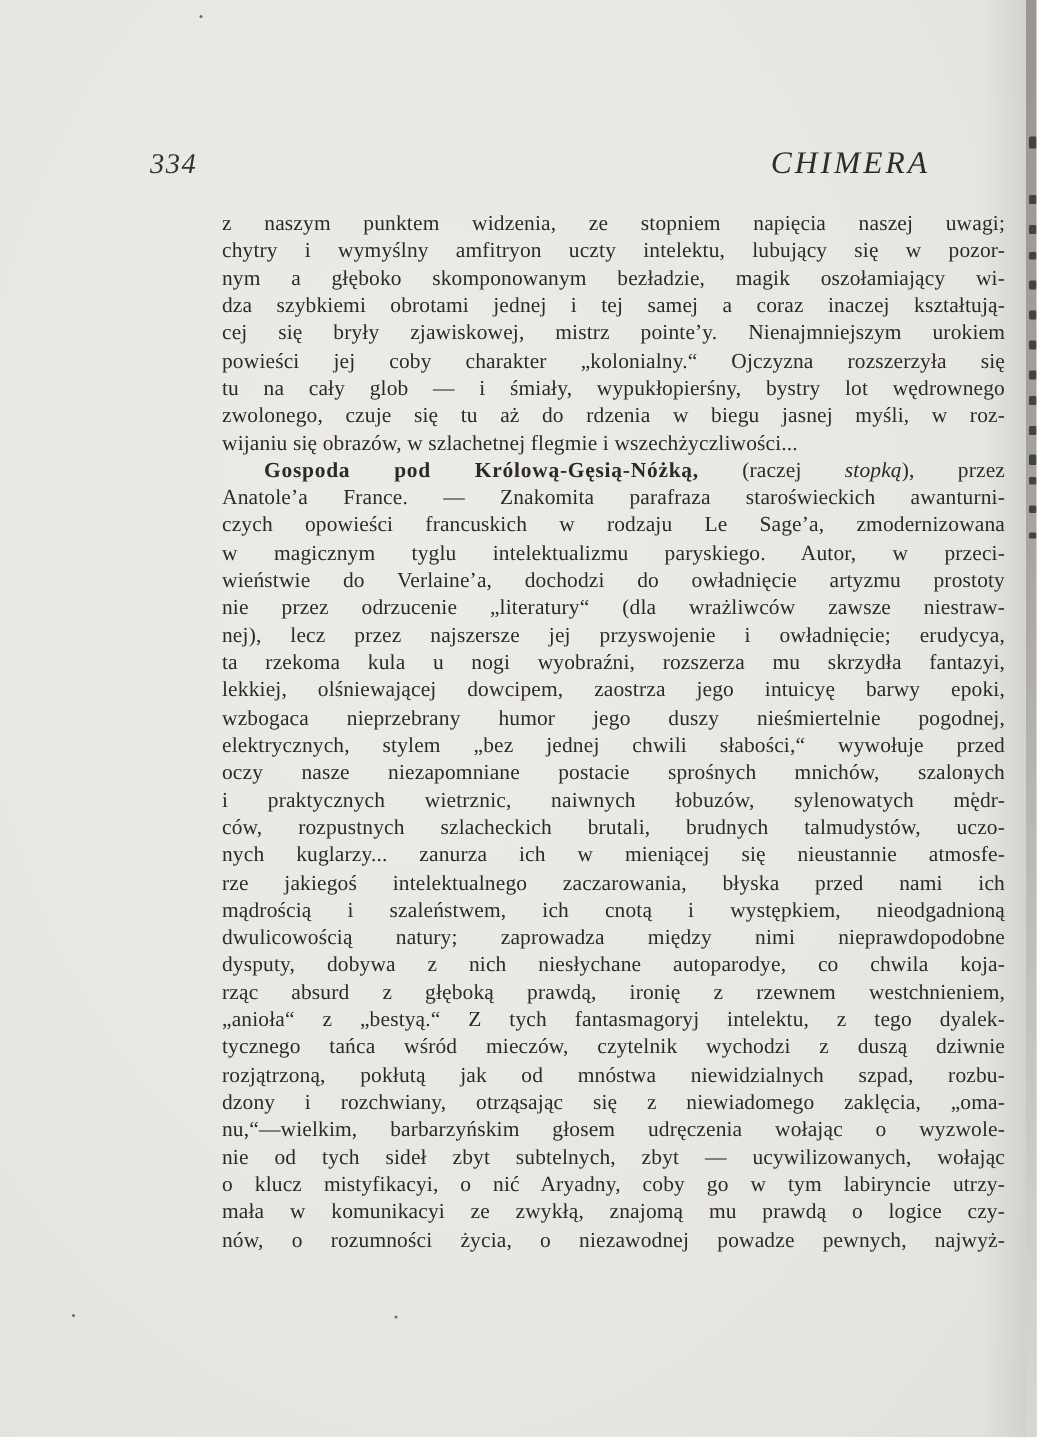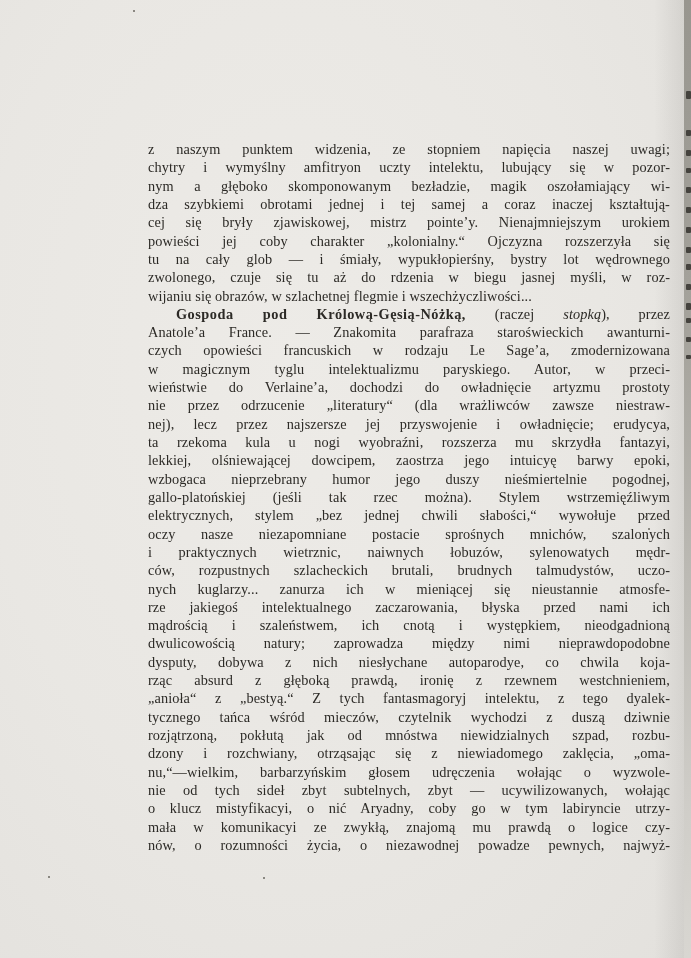--- a/index.html
+++ b/index.html
@@ -104,20 +104,24 @@
     font-style: italic;
   }
 </style>
 </head>
 <body>
 
 <div class="page">
   <div class="edge-shadow"></div>
   <div class="book-edge" id="book-edge"></div>
 
+  <div class="header">
+    <span class="page-number">334</span>
+    <span class="journal-title">CHIMERA</span>
+  </div>
 
   <div class="textblock" id="textblock">
       <div class="line">z naszym punktem widzenia, ze stopniem napięcia naszej uwagi;</div>
       <div class="line">chytry i wymyślny amfitryon uczty intelektu, lubujący się w pozor-</div>
       <div class="line">nym a głęboko skomponowanym bezładzie, magik oszołamiający wi-</div>
       <div class="line">dza szybkiemi obrotami jednej i tej samej a coraz inaczej kształtują-</div>
       <div class="line">cej się bryły zjawiskowej, mistrz pointe’y.  Nienajmniejszym urokiem</div>
       <div class="line">powieści jej coby charakter „kolonialny.“  Ojczyzna rozszerzyła się</div>
       <div class="line">tu na cały glob — i śmiały, wypukłopierśny, bystry lot wędrownego</div>
       <div class="line">zwolonego, czuje się tu aż do rdzenia w biegu jasnej myśli, w roz-</div>
@@ -125,21 +129,20 @@
       <div class="line indent"><span class="seg-bold">Gospoda pod Królową-Gęsią-Nóżką,</span><span> (raczej </span><span class="seg-italic">stopką</span><span>), przez</span></div>
       <div class="line">Anatole’a France. — Znakomita parafraza staroświeckich awanturni-</div>
       <div class="line">czych opowieści francuskich w rodzaju Le Sage’a, zmodernizowana</div>
       <div class="line">w magicznym tyglu intelektualizmu paryskiego.  Autor, w przeci-</div>
       <div class="line">wieństwie do Verlaine’a, dochodzi do owładnięcie artyzmu prostoty</div>
       <div class="line">nie przez odrzucenie „literatury“ (dla wrażliwców zawsze niestraw-</div>
       <div class="line">nej), lecz przez najszersze jej przyswojenie i owładnięcie; erudycya,</div>
       <div class="line">ta rzekoma kula u nogi wyobraźni, rozszerza mu skrzydła fantazyi,</div>
       <div class="line">lekkiej, olśniewającej dowcipem, zaostrza jego intuicyę barwy epoki,</div>
       <div class="line">wzbogaca nieprzebrany humor jego duszy nieśmiertelnie pogodnej,</div>
-      <div class="line">gallo-platońskiej (jeśli tak rzec można).  Stylem wstrzemięźliwym</div>
       <div class="line">elektrycznych, stylem „bez jednej chwili słabości,“ wywołuje przed</div>
       <div class="line">oczy nasze niezapomniane postacie sprośnych mnichów, szalonych</div>
       <div class="line">i praktycznych wietrznic, naiwnych łobuzów, sylenowatych mędr-</div>
       <div class="line">ców, rozpustnych szlacheckich brutali, brudnych talmudystów, uczo-</div>
       <div class="line">nych kuglarzy... zanurza ich w mieniącej się nieustannie atmosfe-</div>
       <div class="line">rze jakiegoś intelektualnego zaczarowania, błyska przed nami ich</div>
       <div class="line">mądrością i szaleństwem, ich cnotą i występkiem, nieodgadnioną</div>
       <div class="line">dwulicowością natury; zaprowadza między nimi nieprawdopodobne</div>
       <div class="line">dysputy, dobywa z nich niesłychane autoparodye, co chwila koja-</div>
       <div class="line">rząc absurd z głęboką prawdą, ironię z rzewnem westchnieniem,</div>

